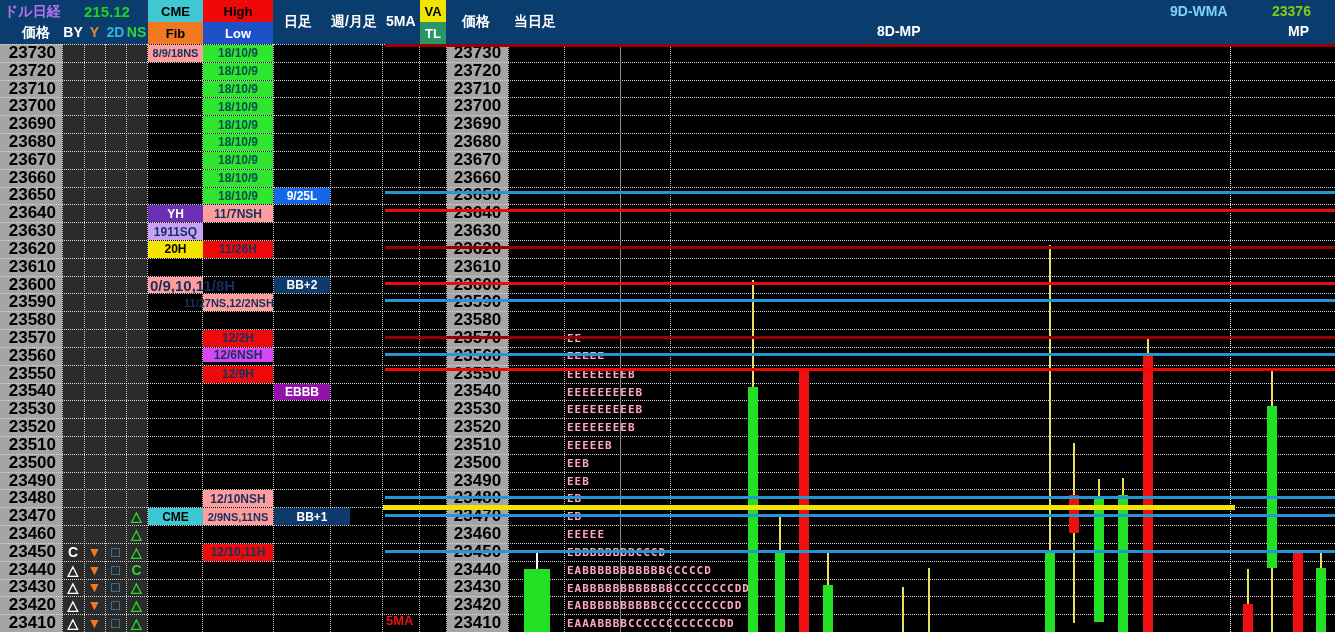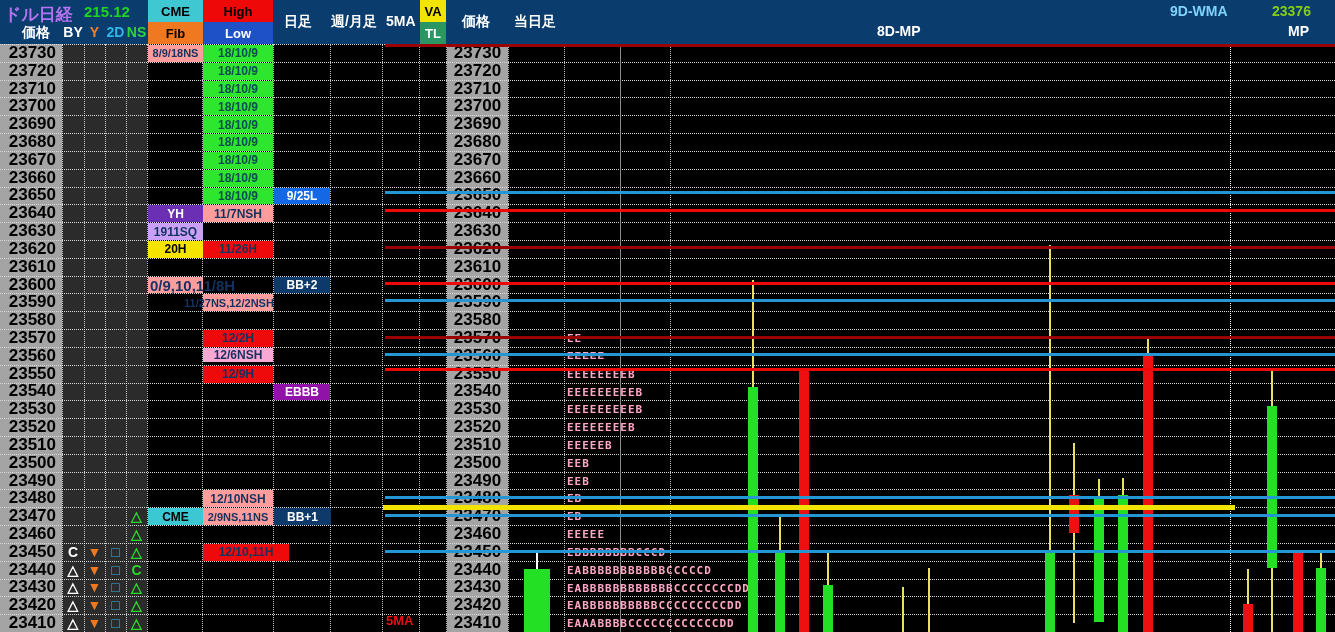--- a/index.html
+++ b/index.html
@@ -26,21 +26,21 @@
   .sig{position:absolute;display:flex;align-items:center;justify-content:center;
        font-size:14px;z-index:5;}
   #ma5-footer{position:absolute;color:#ee1010;font-size:13px;z-index:6;}
 </style>
 </head>
 <body>
 
 <div id="app">
 
   <div id="header">
-    <span class="lbl" style="left:4px;top:3px;font-size:17px;color:#b673f0;">ドル日経</span>
+    <span class="lbl" style="left:4px;top:3px;font-size:14px;color:#b673f0;">ドル日経</span>
     <span class="lbl" style="left:22px;top:24px;">価格</span>
     <span class="lbl" style="left:84px;top:3px;font-size:15px;color:#1fd41f;">215.12</span>
     <span id="hdr-markers"><span class="lbl" style="left: 62px; top: 24px; width: 22px; text-align: center; color: rgb(255, 255, 255);">BY</span><span class="lbl" style="left: 84px; top: 24px; width: 21px; text-align: center; color: rgb(240, 130, 40);">Y</span><span class="lbl" style="left: 105px; top: 24px; width: 21px; text-align: center; color: rgb(50, 180, 230);">2D</span><span class="lbl" style="left: 126px; top: 24px; width: 21px; text-align: center; color: rgb(50, 210, 60);">NS</span></span>
     <div class="box" style="left:148px;top:0;width:55px;background:#40c8d2;color:#000;">CME</div>
     <div class="box" style="left:148px;top:22px;width:55px;background:#f07820;color:#000;">Fib</div>
     <div class="box" style="left:203px;top:0;width:70px;background:#ee0808;color:#000;">High</div>
     <div class="box" style="left:203px;top:22px;width:70px;background:#1e50c8;color:#fff;">Low</div>
     <span class="lbl" style="left:284px;top:13px;">日足</span>
     <span class="lbl" style="left:331px;top:13px;">週/月足</span>
     <span class="lbl" style="left:386px;top:13px;">5MA</span>
@@ -246,29 +246,29 @@
       <div class="cell" style="left: 203px; top: 116.273px; width: 70px; height: 16.8182px; background: rgb(46, 230, 46); color: rgb(11, 77, 80);">18/10/9</div>
       <div class="cell" style="left: 203px; top: 134.091px; width: 70px; height: 16.8182px; background: rgb(46, 230, 46); color: rgb(11, 77, 80);">18/10/9</div>
       <div class="cell" style="left: 203px; top: 151.909px; width: 70px; height: 16.8182px; background: rgb(46, 230, 46); color: rgb(11, 77, 80);">18/10/9</div>
       <div class="cell" style="left: 203px; top: 169.727px; width: 70px; height: 16.8182px; background: rgb(46, 230, 46); color: rgb(11, 77, 80);">18/10/9</div>
       <div class="cell" style="left: 203px; top: 187.545px; width: 70px; height: 16.8182px; background: rgb(46, 230, 46); color: rgb(11, 77, 80);">18/10/9</div>
       <div class="cell" style="left: 203px; top: 205.364px; width: 70px; height: 16.8182px; background: rgb(255, 156, 156); color: rgb(20, 50, 95);">11/7NSH</div>
       <div class="cell" style="left: 203px; top: 241px; width: 70px; height: 16.8182px; background: rgb(238, 10, 10); color: rgb(20, 50, 95);">11/26H</div>
       <div class="cell" style="left: 203px; top: 294.455px; width: 70px; height: 16.8182px; background: rgb(255, 156, 156); color: rgb(20, 50, 95); font-size: 11px;"></div>
       <div class="cell" style="left: 184px; top: 294.455px; width: 110px; height: 16.8182px; color: rgb(20, 50, 95); background: transparent; justify-content: flex-start; font-size: 11px;">11/27NS,12/2NSH</div>
       <div class="cell" style="left: 203px; top: 330.091px; width: 70px; height: 16.8182px; background: rgb(238, 10, 10); color: rgb(20, 50, 95);">12/2H</div>
-      <div class="cell" style="left: 203px; top: 347.909px; width: 70px; height: 14px; background: #f9a8d4; color: rgb(20, 50, 95);">12/6NSH</div>
+      <div class="cell" style="left: 203px; top: 347.909px; width: 70px; height: 14px; background: #d946ef; color: rgb(20, 50, 95);">12/6NSH</div>
       <div class="cell" style="left: 203px; top: 365.727px; width: 70px; height: 16.8182px; background: rgb(238, 10, 10); color: rgb(20, 50, 95);">12/9H</div>
       <div class="cell" style="left: 203px; top: 490.455px; width: 70px; height: 16.8182px; background: rgb(255, 156, 156); color: rgb(20, 50, 95);">12/10NSH</div>
       <div class="cell" style="left: 203px; top: 508.273px; width: 70px; height: 16.8182px; background: rgb(255, 156, 156); color: rgb(20, 50, 95); font-size: 11px;">2/9NS,11NS</div>
-      <div class="cell" style="left: 203px; top: 543.909px; width: 86px; height: 16.8182px; background: rgb(238, 10, 10); color: rgb(20, 50, 95);">12/10,11H</div>
+      <div class="cell" style="left: 203px; top: 543.909px; width: 70px; height: 16.8182px; background: rgb(238, 10, 10); color: rgb(20, 50, 95);">12/10,11H</div>
       <div class="cell" style="left: 274px; top: 187.545px; width: 56px; height: 16.8182px; background: rgb(20, 104, 230); color: rgb(255, 255, 255);">9/25L</div>
       <div class="cell" style="left: 274px; top: 276.636px; width: 56px; height: 16.8182px; background: rgb(13, 58, 107); color: rgb(255, 255, 255);">BB+2</div>
       <div class="cell" style="left: 274px; top: 383.545px; width: 56px; height: 16.8182px; background: rgb(144, 18, 168); color: rgb(255, 255, 255);">EBBB</div>
-      <div class="cell" style="left: 274px; top: 508.273px; width: 57px; height: 16.8182px; background: rgb(13, 58, 107); color: rgb(255, 255, 255);">BB+1</div>
+      <div class="cell" style="left: 274px; top: 508.273px; width: 76px; height: 16.8182px; background: rgb(13, 58, 107); color: rgb(255, 255, 255);">BB+1</div>
       <div class="sig" style="left: 126px; top: 507.273px; width: 21px; height: 17.8182px; color: rgb(42, 216, 42);">△</div>
       <div class="sig" style="left: 126px; top: 525.091px; width: 21px; height: 17.8182px; color: rgb(42, 216, 42);">△</div>
       <div class="sig" style="left: 62px; top: 542.909px; width: 22px; height: 17.8182px; color: rgb(255, 255, 255);">C</div>
       <div class="sig" style="left: 84px; top: 542.909px; width: 21px; height: 17.8182px; color: rgb(240, 120, 32);">▼</div>
       <div class="sig" style="left: 105px; top: 542.909px; width: 21px; height: 17.8182px; color: rgb(50, 180, 230);">□</div>
       <div class="sig" style="left: 126px; top: 542.909px; width: 21px; height: 17.8182px; color: rgb(42, 216, 42);">△</div>
       <div class="sig" style="left: 62px; top: 560.727px; width: 22px; height: 17.8182px; color: rgb(255, 255, 255);">△</div>
       <div class="sig" style="left: 84px; top: 560.727px; width: 21px; height: 17.8182px; color: rgb(240, 120, 32);">▼</div>
       <div class="sig" style="left: 105px; top: 560.727px; width: 21px; height: 17.8182px; color: rgb(50, 180, 230);">□</div>
       <div class="sig" style="left: 126px; top: 560.727px; width: 21px; height: 17.8182px; color: rgb(42, 216, 42);">C</div>

